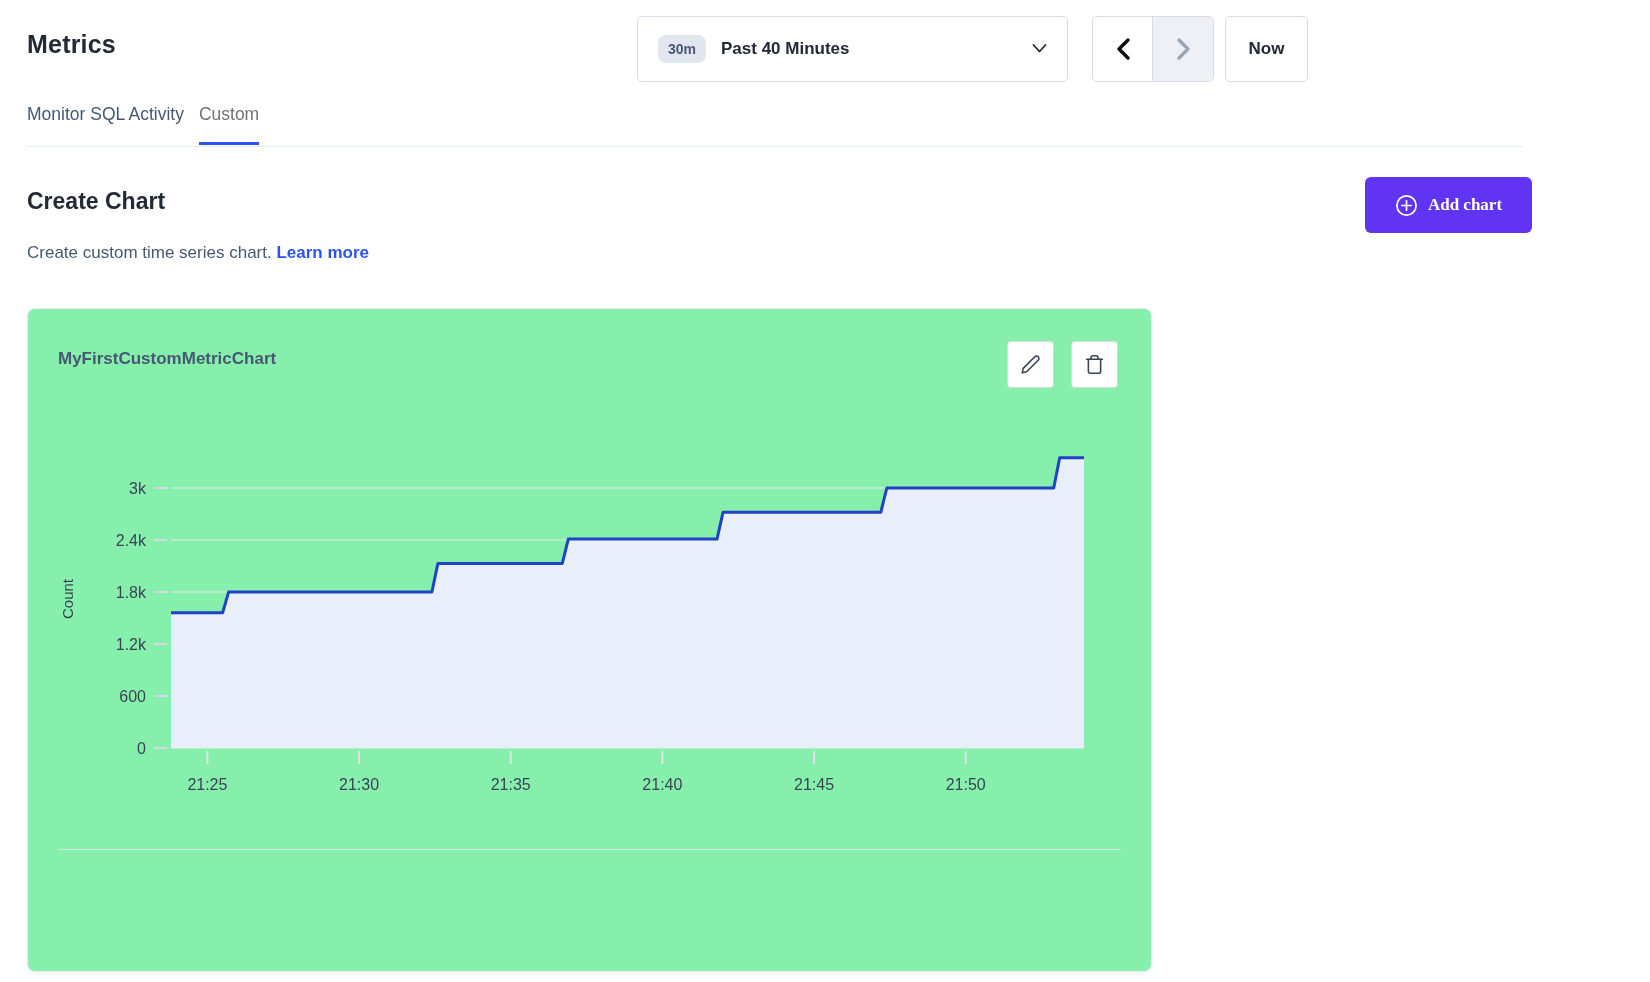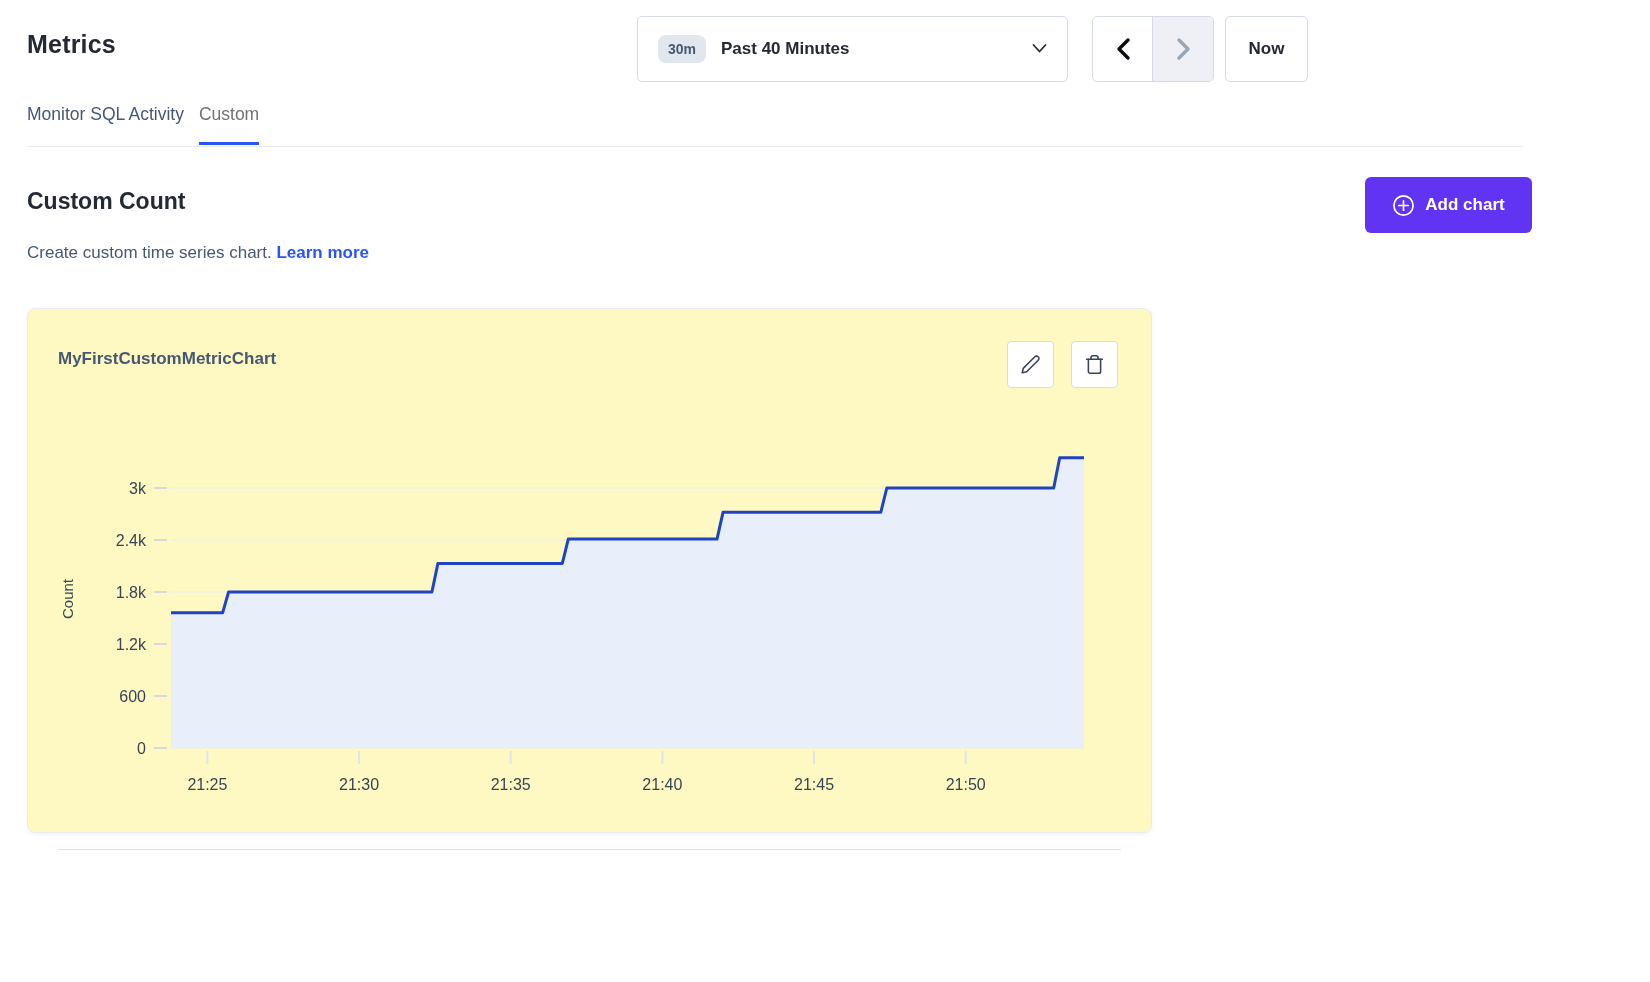--- a/index.html
+++ b/index.html
@@ -35,24 +35,24 @@
   .tab-rule { left:27px; top:146px; width:1496px; height:1px; background:#e7ecf3; }
 
   
   .section-title { left:27px; top:188px; font-size:23px; font-weight:700; color:#242a35; }
   .section-sub { left:27px; top:243px; font-size:17px; color:#475872; }
   .learn-more { color:#2b54f5; font-weight:600; text-decoration:none; cursor:pointer; }
 
   .add-chart { left:1365px; top:177px; width:167px; height:56px; background:#6133f2; border:none;
                border-radius:6px; color:#fff; font-size:17px; font-weight:600; display:flex;
                align-items:center; justify-content:center; gap:10px; cursor:pointer;
-               font-family:Liberation Sans, sans-serif; }
+               font-family:Liberation Serif, serif; }
 
   
-  .card { left:27px; top:308px; width:1125px; height:525px; background:#fef9c3;
+  .card { left:27px; top:308px; width:1125px; height:664px; background:#86efac;
           border:1px solid #e7ecf3; border-radius:8px; box-shadow:0 2px 5px rgba(36,42,53,.05); }
   .card-title { left:30px; top:40px; font-size:17px; font-weight:700; color:#475872; }
   .card-actions { right:33px; top:32px; display:flex; gap:17px; }
   .icon-btn { width:47px; height:47px; background:#fff; border:1px solid #d6dbe7; border-radius:4px;
               display:flex; align-items:center; justify-content:center; cursor:pointer; }
 
   svg.chart { position:absolute; left:0; top:90px; }
   svg.chart text.tick-label { font-size:16px; fill:#394455; font-family:"Liberation Sans","DejaVu Sans",sans-serif; }
   svg.chart text.axis-label { font-size:15px; fill:#394455; font-family:"Liberation Sans","DejaVu Sans",sans-serif; }
 
@@ -91,21 +91,21 @@
 </div>
 
 <div class="abs now-btn">Now</div>
 
 <div class="abs tab-rule"></div>
 <nav class="abs tabs">
   <div class="tab">Monitor SQL Activity</div>
   <div class="tab active">Custom</div>
 </nav>
 
-<h2 class="abs section-title">Custom Count</h2>
+<h2 class="abs section-title">Create Chart</h2>
 <p class="abs section-sub">
   <span>Create custom time series chart.</span>
   <a class="learn-more">Learn more</a>
 </p>
 
 <button class="abs add-chart">
   <span style="display:flex;">
     <svg width="23" height="23" viewBox="0 0 23 23">
         <circle cx="11.5" cy="11.5" r="9.6" fill="none" stroke="#fff" stroke-width="1.7"></circle>
         <line x1="11.5" y1="6.8" x2="11.5" y2="16.2" stroke="#fff" stroke-width="1.7" stroke-linecap="round"></line>

